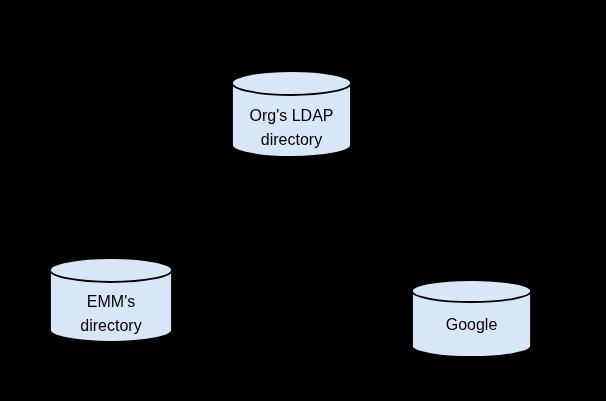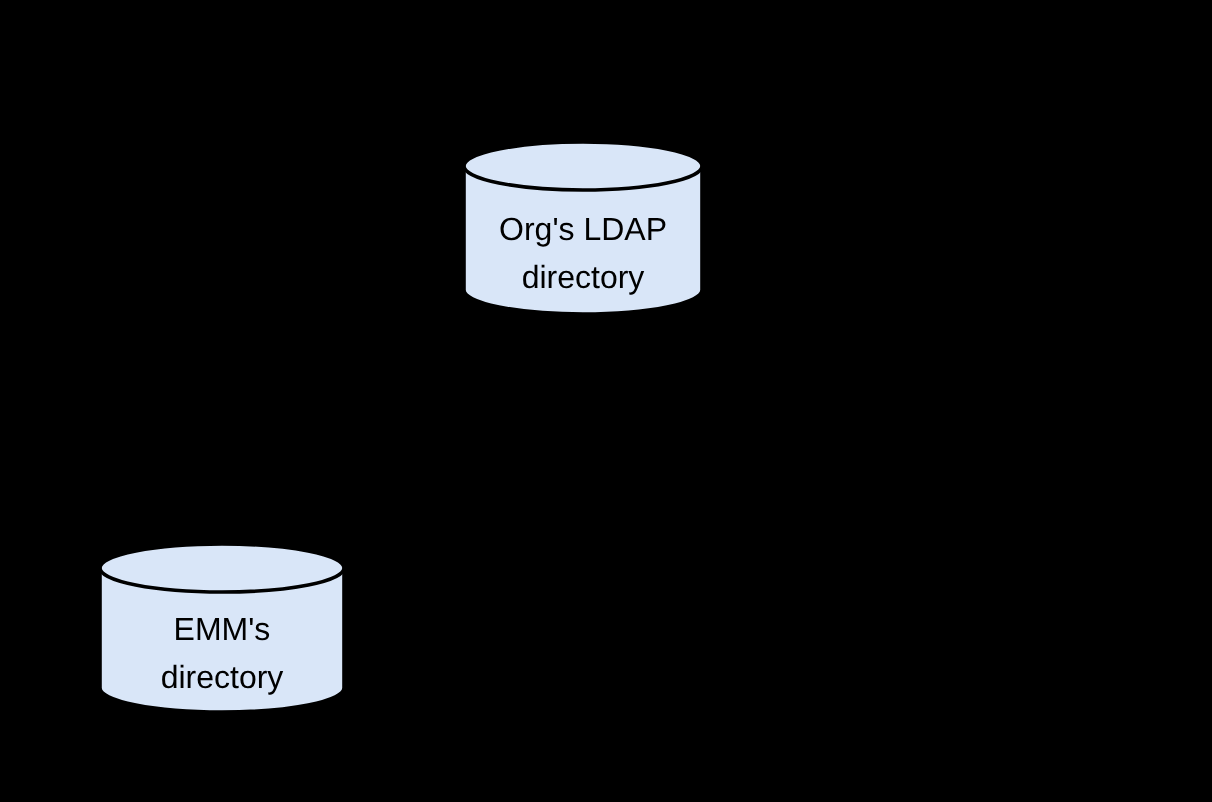--- a/index.html
+++ b/index.html
@@ -48,25 +48,34 @@
     <svg aria-hidden="true" viewBox="0 0 121 88">
         <path d="M1 13 L1 75 A59.5 12 0 0 0 120 75 L120 13" fill="#d9e6f8" stroke="#000000" stroke-width="1.8"></path>
         <ellipse cx="60.5" cy="13" rx="59.5" ry="12" fill="#d9e6f8" stroke="#000000" stroke-width="1.8"></ellipse>
       </svg>
     <div class="label" style="color: rgb(0, 0, 0); padding-top: 28.6px;">
       <span>Org's LDAP</span>
       <span>directory</span>
     </div>
   </div>
 
-  <div class="node" style="left: 49px; top: 271px; width: 124px; height: 86px;">
+  <div class="node" style="left: 49px; top: 257px; width: 124px; height: 86px;">
     <svg aria-hidden="true" viewBox="0 0 124 86">
         <path d="M1 13 L1 73 A61 12 0 0 0 123 73 L123 13" fill="#d9e6f8" stroke="#000000" stroke-width="1.8"></path>
         <ellipse cx="62" cy="13" rx="61" ry="12" fill="#d9e6f8" stroke="#000000" stroke-width="1.8"></ellipse>
       </svg>
     <div class="label" style="color: rgb(0, 0, 0); padding-top: 28.6px;">
       <span>EMM's</span>
       <span>directory</span>
     </div>
   </div>
 
+  <div class="node" style="left: 411px; top: 279px; width: 121px; height: 79px;">
+    <svg aria-hidden="true" viewBox="0 0 121 79">
+        <path d="M1 12 L1 67 A59.5 11 0 0 0 120 67 L120 12" fill="#d9e6f8" stroke="#000000" stroke-width="1.8"></path>
+        <ellipse cx="60.5" cy="12" rx="59.5" ry="11" fill="#d9e6f8" stroke="#000000" stroke-width="1.8"></ellipse>
+      </svg>
+    <div class="label" style="color: rgb(0, 0, 0); padding-top: 12px;">
+      <span>Google</span>
+    </div>
+  </div>
 
 </div>
 
 </body></html>

